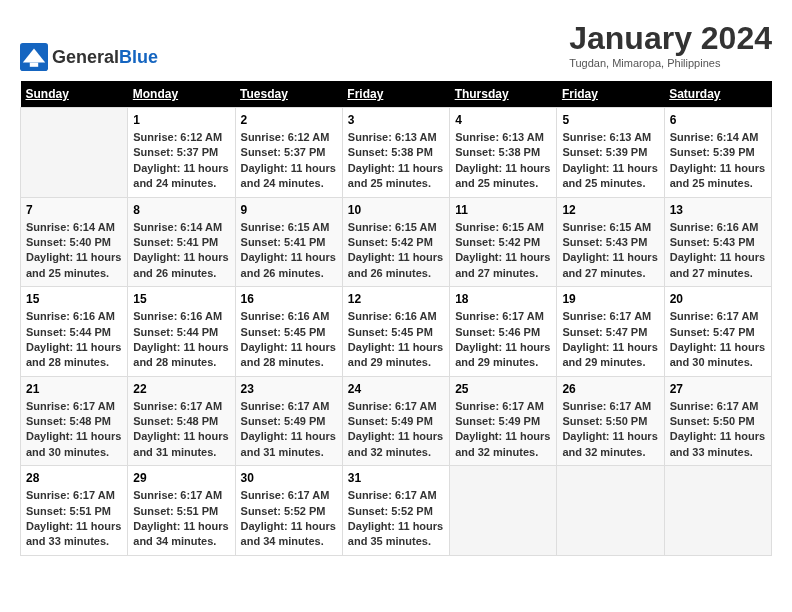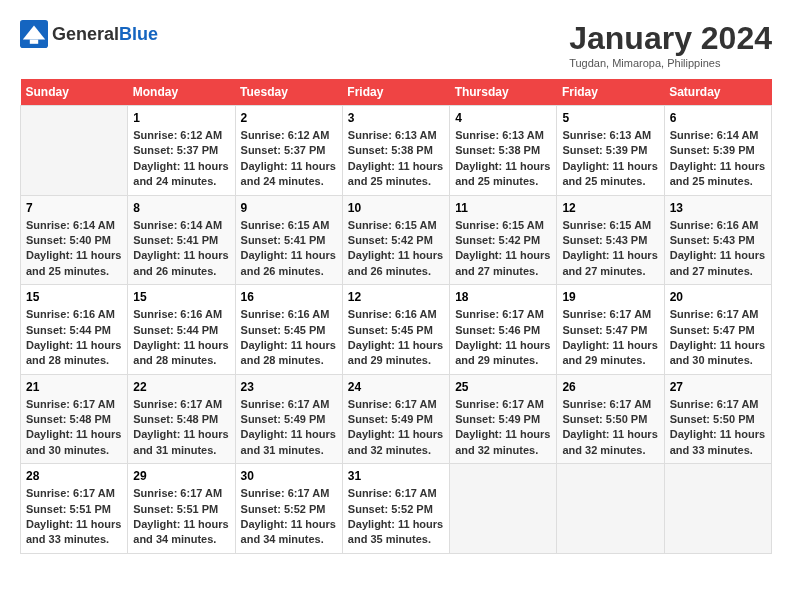--- a/index.html
+++ b/index.html
@@ -13,20 +13,21 @@
     .header {
       display: flex;
       justify-content: space-between;
       align-items: flex-start;
       margin-bottom: 10px;
     }
     .logo {
       display: flex;
       align-items: center;
       gap: 4px;
+      margin-top: 23px;
     }
     .logo-text-general {
       font-size: 18px;
       font-weight: bold;
       color: #333;
     }
     .logo-text-blue {
       font-size: 18px;
       font-weight: bold;
       color: #1565c0;
@@ -47,25 +48,26 @@
       font-size: 11px;
       font-weight: normal;
       color: #555;
     }
     table {
       width: 100%;
       border-collapse: collapse;
       font-size: 11px;
     }
     thead tr th {
-      background-color: #ef4444;
+      background-color: #000000;
       color: #fff;
       padding: 6px 5px;
       text-align: left;
       font-size: 12px;
+      text-decoration: underline;
     }
     tbody tr td {
       border: 1px solid #ddd;
       padding: 5px;
       vertical-align: top;
       background: #fff;
       min-height: 80px;
     }
     tbody tr:nth-child(even) td {
       background: #f9f9f9;

